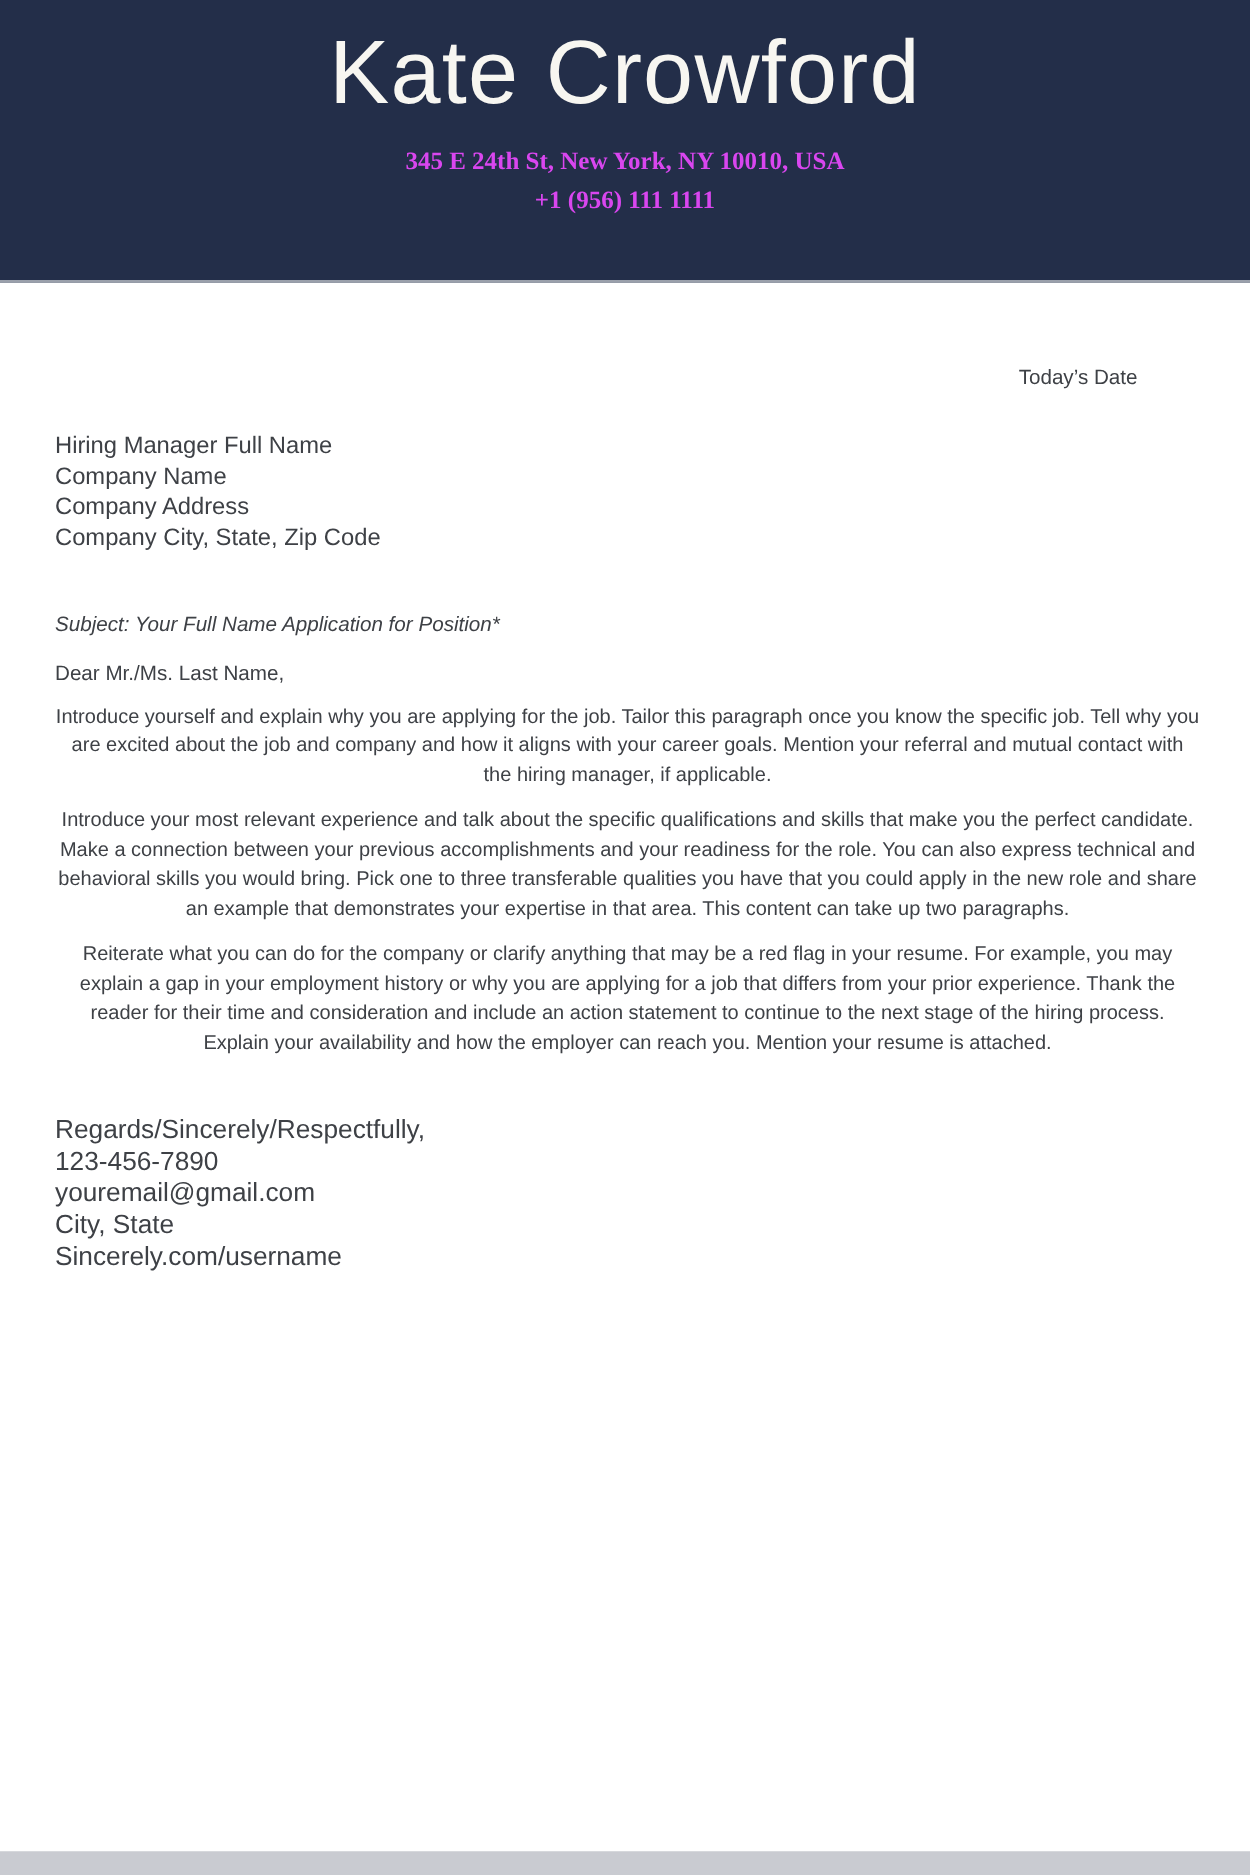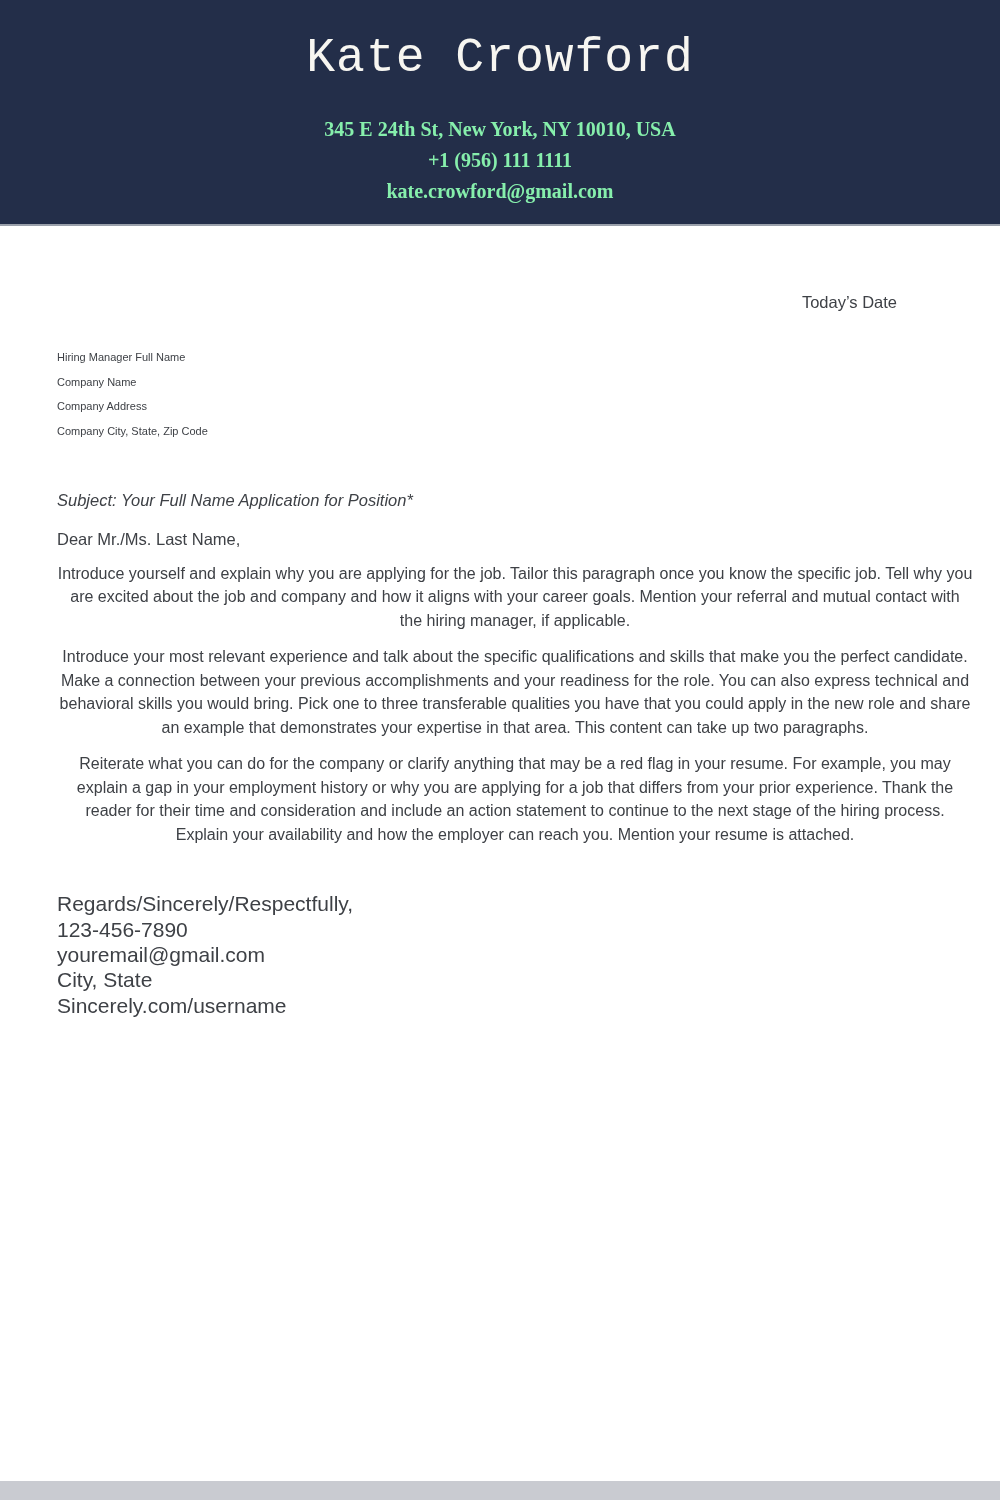--- a/index.html
+++ b/index.html
@@ -15,51 +15,51 @@
   
   .letter-header {
     width: 100%;
     height: 226px;
     background: #232e49;
     border-bottom: 2px solid #9aa0ab;
     text-align: center;
     padding-top: 26px;
   }
   .candidate-name {
-    font-family: Liberation Mono, monospace;
+    font-family: Liberation Sans, sans-serif;
     font-weight: 400;
-    font-size: 48px;
+    font-size: 72px;
     line-height: 64px;
     color: #f7f6f1;
     letter-spacing: 1px;
   }
   .contact-info {
     margin-top: 24px;
     font-family: "Liberation Serif", serif;
     font-weight: 700;
     font-size: 20px;
     line-height: 31px;
-    color: #86efac;
+    color: #d946ef;
   }
   
   .letter-body {
-    padding: 0 57px;
+    padding: 0 44px;
     color: #3e4146;
     font-size: 16px;
   }
   .date-line {
     margin-top: 66px;
     text-align: right;
     padding-right: 46px;
     font-size: 16.5px;
     line-height: 20px;
   }
   .recipient-block {
     margin-top: 33px;
-    font-size: 11px;
+    font-size: 19px;
     line-height: 24.7px;
   }
   .subject-line {
     margin-top: 44px;
     font-size: 16.5px;
     line-height: 25px;
     font-style: italic;
   }
   .salutation-line {
     margin-top: 14px;
@@ -92,21 +92,20 @@
 </head>
 <body>
 
 <div class="page">
 
   <div class="letter-header">
     <div class="candidate-name">Kate Crowford</div>
     <div class="contact-info">
       <div>345 E 24th St, New York, NY 10010, USA</div>
       <div>+1 (956) 111 1111</div>
-      <div>kate.crowford@gmail.com</div>
     </div>
   </div>
 
   <div class="letter-body">
 
     <div class="date-line">Today’s Date</div>
 
     <div class="recipient-block">
       <div>Hiring Manager Full Name</div>
       <div>Company Name</div>

